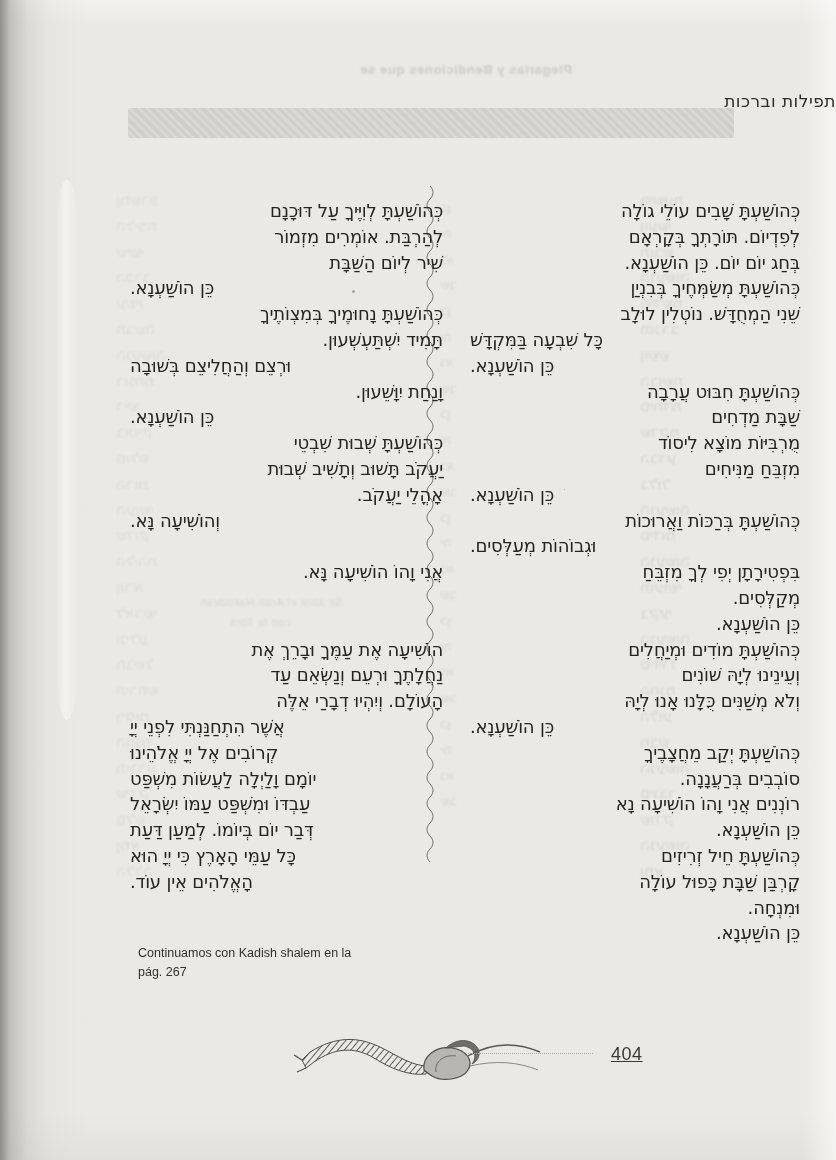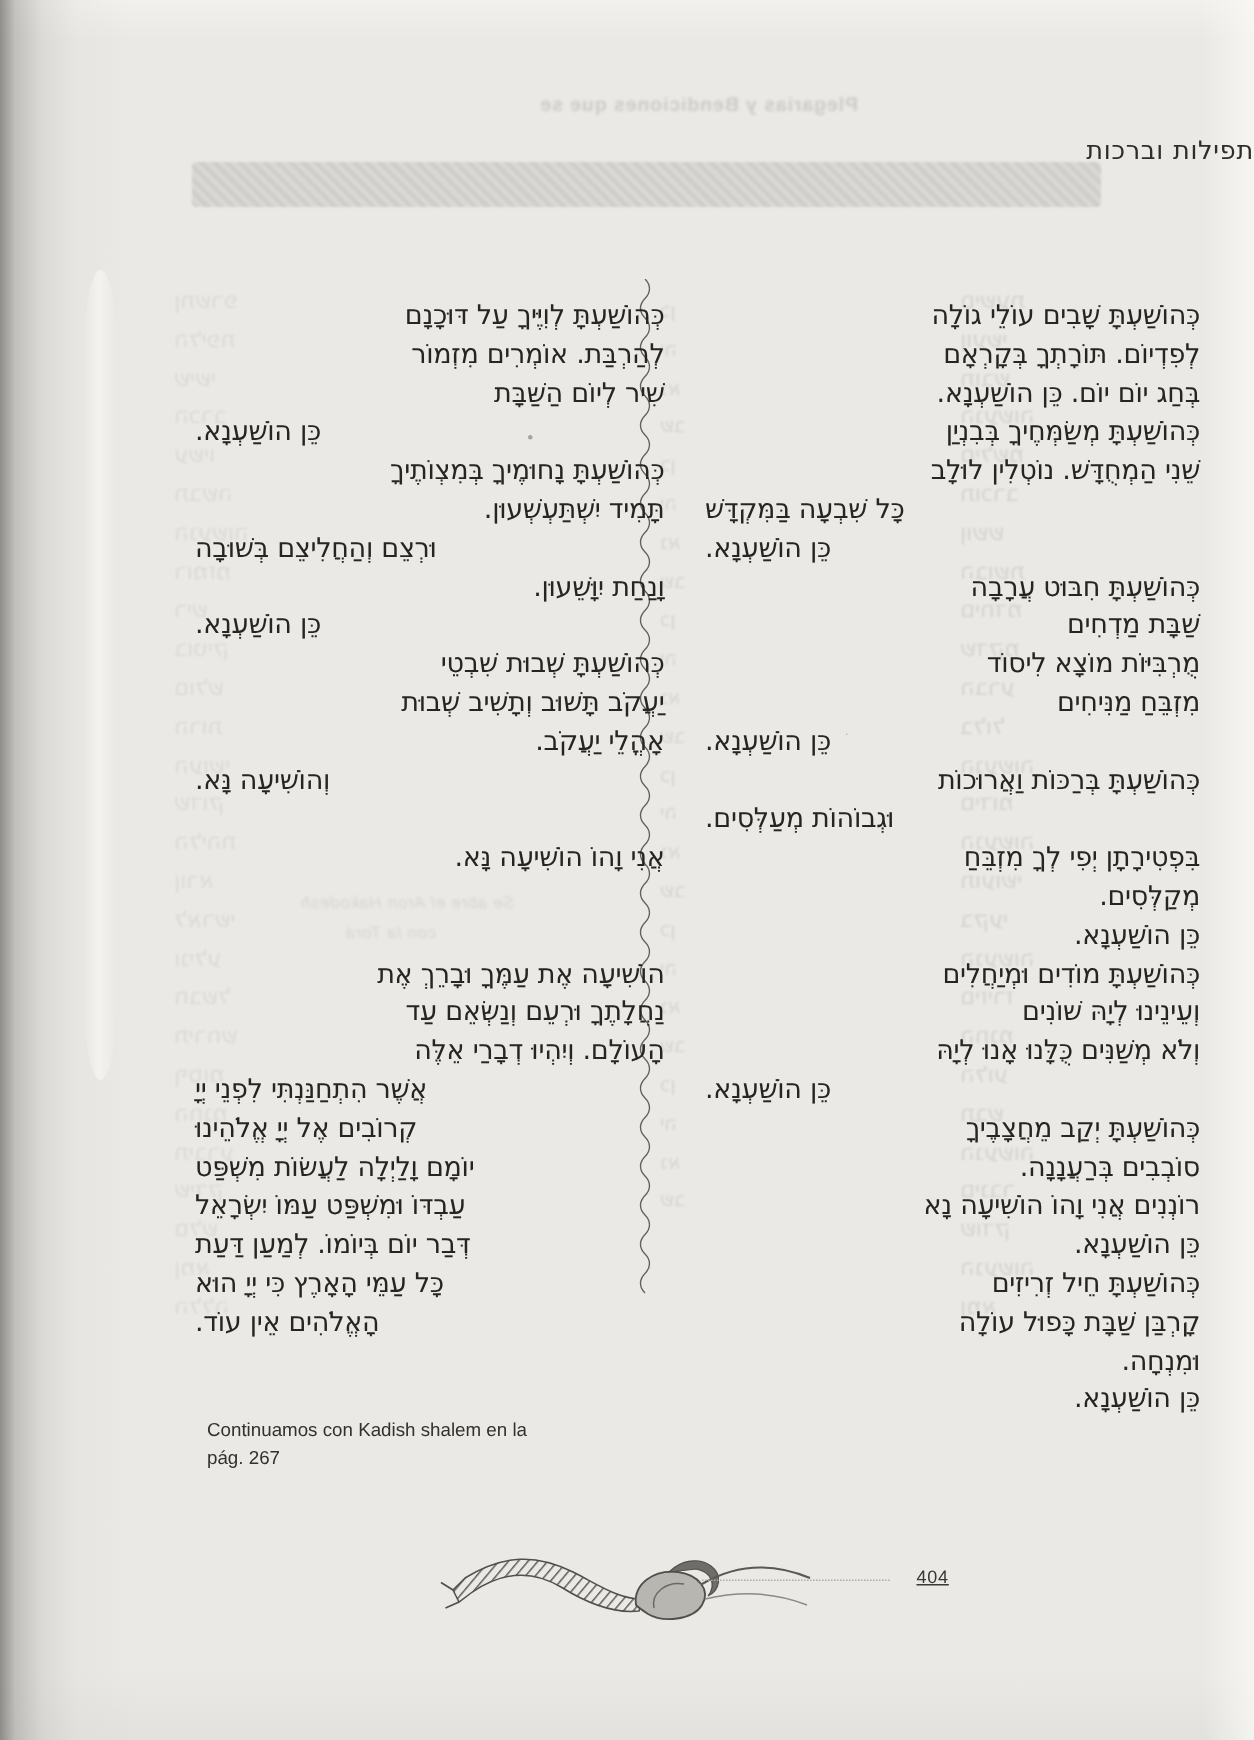--- a/index.html
+++ b/index.html
@@ -48,21 +48,21 @@
   .blank{height:25.8px;}
   
   .divider{position:absolute;left:422px;top:186px;opacity:.85;}
   
   .footer-note{position:absolute;left:138px;top:944px;width:216px;
     font-family:"Liberation Sans",sans-serif;font-size:12.5px;line-height:19px;color:#32312d;}
   .footer-note .l2{}
   .flourish{position:absolute;left:292px;top:1026px;}
   .footer-rule{position:absolute;left:468px;top:1053px;width:125px;border-top:1px dotted #adaca8;}
   .page-num{position:absolute;left:611px;top:1044px;font-family:"Liberation Sans",sans-serif;
-    font-size:12px;letter-spacing:.5px;color:#393834;text-decoration:underline;}
+    font-size:18px;letter-spacing:.5px;color:#393834;text-decoration:underline;}
 </style>
 </head>
 <body>
 
 <div class="page">
 
   <div class="ridge"></div>
   <div class="speck" style="left:352px;top:290px;"></div>
 
   <div class="ghost-latin" style="left:242px;top:62px;width:330px;">Plegarias y Bendiciones que se</div>

